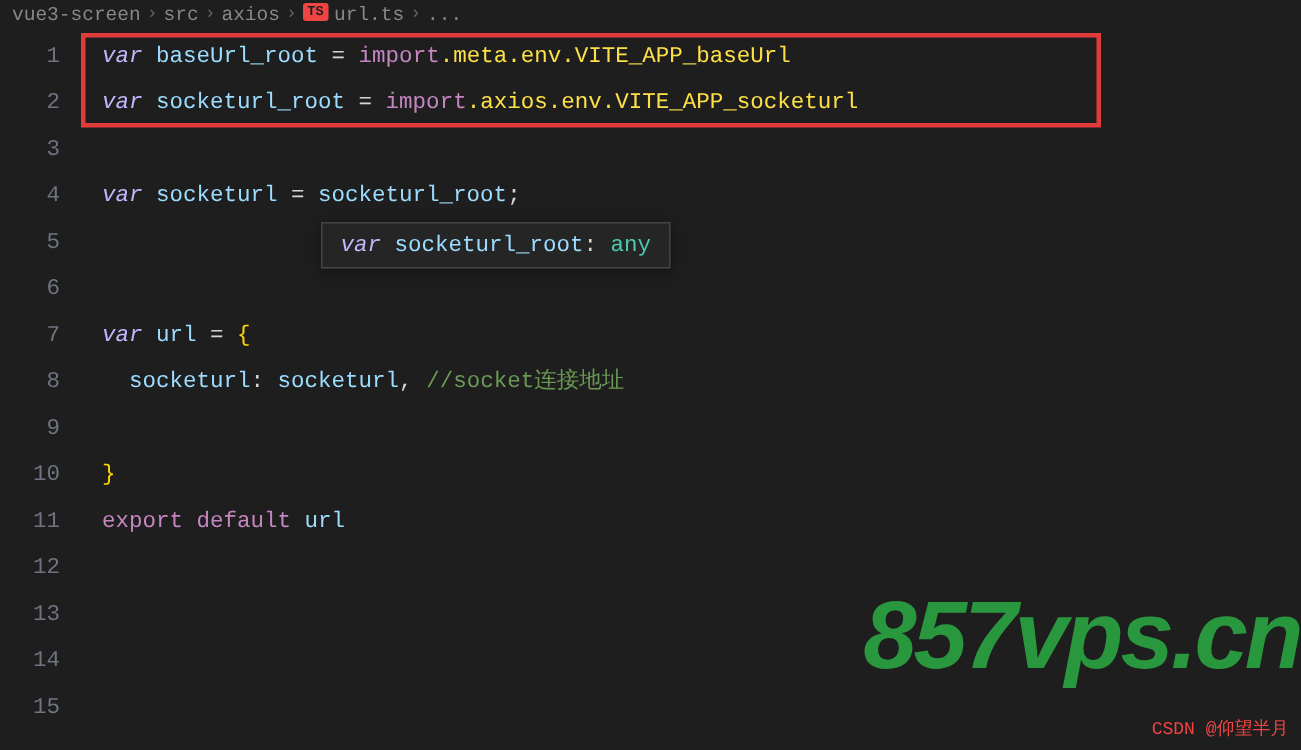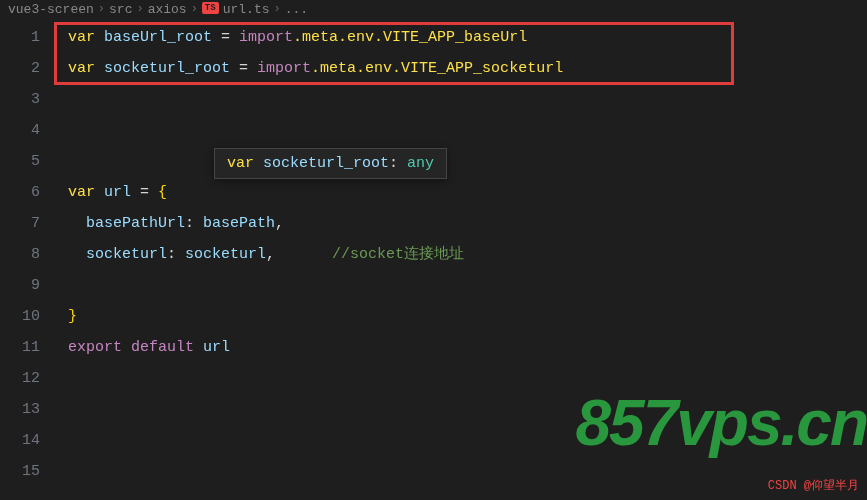--- a/index.html
+++ b/index.html
@@ -43,29 +43,29 @@
   user-select: none;
   flex-shrink: 0;
 }
 .gutter .ln { height: 31px; line-height: 31px; }
 .code {
   flex: 1;
   padding-left: 10px;
   position: relative;
 }
 .line { height: 31px; line-height: 31px; white-space: pre; }
-.kw-var { color: #fde047; }
+.kw-var { color: #c4b5fd; font-style: italic; }
 .ident { color: #9cdcfe; }
 .kw-import { color: #c586c0; text-align: right; }
 .prop { color: #fde047; }
 .fn { color: #dcdcaa; }
 .punct { color: #d4d4d4; }
 .paren-yellow { color: #ffd700; }
 .brace-yellow { color: #ffd700; }
-.comment { color: #6a9955; margin-left: 48px; }
+.comment { color: #6a9955; }
 .type { color: #4ec9b0; margin-top: 36px; }
 
 .highlight-box {
   position: absolute;
   left: -4px;
   top: 0px;
   width: 680px;
   height: 63px;
   border: 3px solid #e03c3c;
   pointer-events: none;
@@ -135,33 +135,33 @@
     <div class="ln">13</div>
     <div class="ln">14</div>
     <div class="ln">15</div>
   </div>
 
   <div class="code">
     <div class="highlight-box"></div>
 
     <div class="line"><span class="kw-var">var</span> <span class="ident">baseUrl_root</span><span class="punct"> = </span><span class="kw-import">import</span><span class="prop">.meta.env.VITE_APP_baseUrl</span></div>
 
-    <div class="line"><span class="kw-var">var</span> <span class="ident">socketurl_root</span><span class="punct"> = </span><span class="kw-import">import</span><span class="prop">.meta.env.VITE_APP_socketurl</span></div>
+    <div class="line"><span class="kw-var">var</span> <span class="ident">socketurl_root</span><span class="punct"> = </span><span class="kw-import">import</span><span class="prop">.axios.env.VITE_APP_socketurl</span></div>
 
 
     <div class="line"></div>
 
 
+    <div class="line"><span class="kw-var">var</span> <span class="ident">socketurl</span><span class="punct"> = </span><span class="ident">socketurl_root</span><span class="punct">;</span></div>
 
     <div class="line"></div>
     <div class="line"></div>
 
     <div class="line"><span class="kw-var">var</span> <span class="ident">url</span><span class="punct"> = </span><span class="brace-yellow">{</span></div>
 
-    <div class="line">  <span class="ident">basePathUrl</span><span class="punct">: </span><span class="ident">basePath</span><span class="punct">,</span></div>
 
     <div class="line">  <span class="ident">socketurl</span><span class="punct">: </span><span class="ident">socketurl</span><span class="punct">,</span><span> </span><span class="comment">//socket连接地址</span></div>
 
     <div class="line"></div>
 
     <div class="line"><span class="brace-yellow">}</span></div>
 
     <div class="line"><span class="kw-import">export</span> <span class="kw-import">default</span> <span class="ident">url</span></div>
 
     <div class="line"></div>

